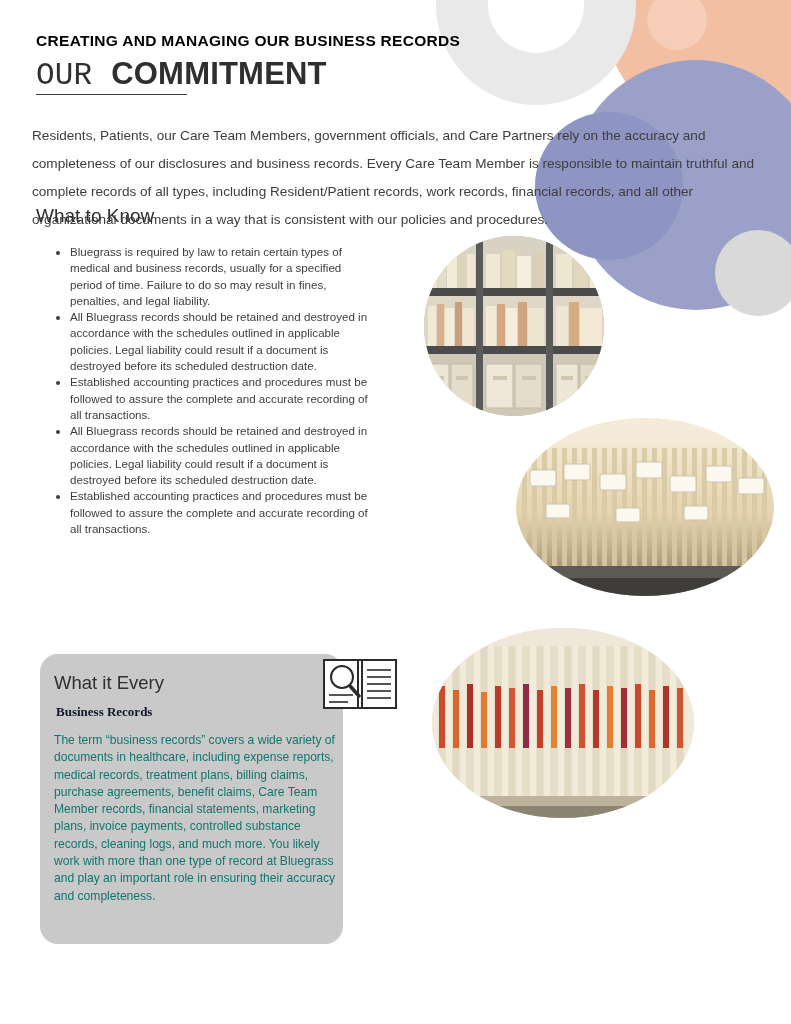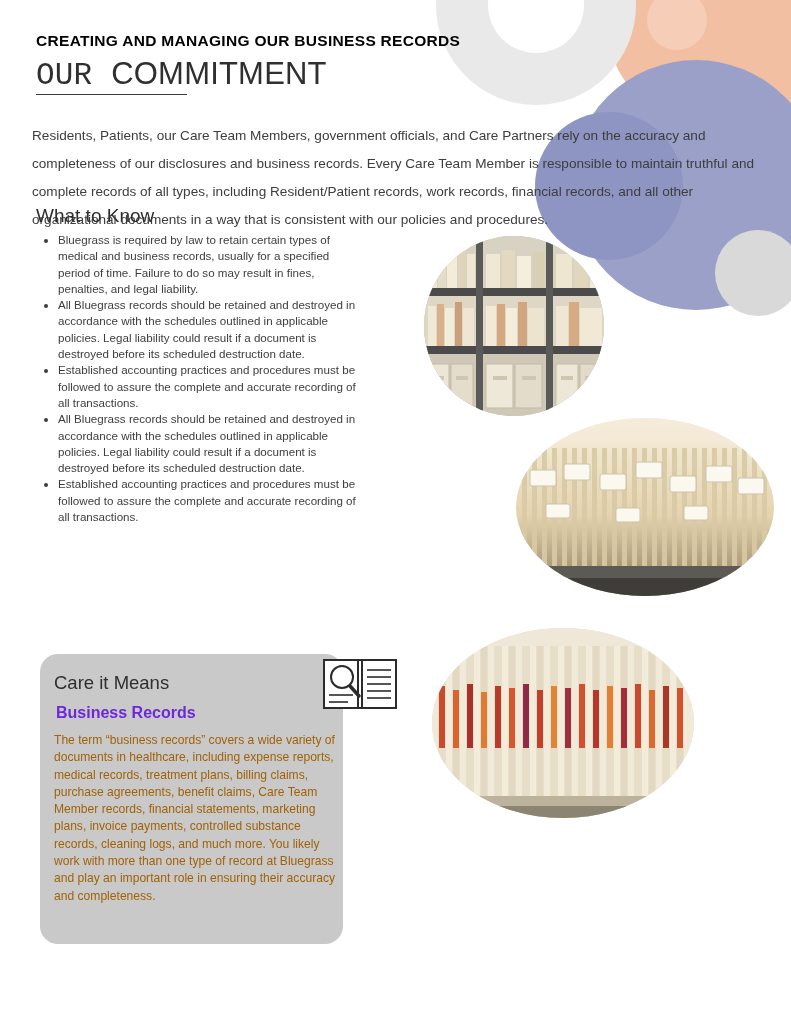--- a/index.html
+++ b/index.html
@@ -72,21 +72,21 @@
     color: #000000;
   }
   #title {
     position: absolute;
     left: 36px; top: 56px;
     font-size: 31px;
     color: #2f2f2f;
     letter-spacing: 0.2px;
   }
   #title .light { font-weight: 300; font-family: Liberation Mono, monospace; }
-  #title .reg { font-weight: 400; text-align: center; }
+  #title .reg { font-weight: 700; text-align: center; }
   #title-rule {
     position: absolute;
     left: 36px; top: 94px;
     width: 151px;
     height: 1px;
     background: #3b3b3b;
   }
 
   #intro {
     position: absolute;
@@ -103,21 +103,21 @@
     left: 36px; top: 205px;
     font-size: 19px;
     font-weight: 400;
     color: #2f2f2f;
     text-align: right;
   }
   #wtk-list {
     position: absolute;
     left: 36px; top: 232px;
     width: 300px;
-    margin: 0;
+    margin: 12px;
     padding: 0 0 0 22px;
     font-size: 11.6px;
     line-height: 16.3px;
     color: #3d3d3d;
   }
   #wtk-list li {
     margin-bottom: 0px;
   }
 
   
@@ -141,31 +141,32 @@
   }
   #wim-title {
     position: absolute;
     left: 54px; top: 672px;
     font-size: 18.5px;
     color: #2f2f2f;
   }
   #wim-sub {
     position: absolute;
     left: 56px; top: 704px;
-    font-size: 16px;
+    font-size: 13px;
     font-weight: bold;
-    color: #6d28d9;
+    color: #0f172a;
+    font-family: Liberation Serif, serif;
   }
   #wim-body {
     position: absolute;
     left: 54px; top: 732px;
     width: 284px;
     font-size: 12.1px;
     line-height: 17.3px;
-    color: #a16207;
+    color: #0f766e;
   }
   #book-icon {
     position: absolute;
     left: 318px; top: 646px;
     width: 84px; height: 72px;
   }
 </style>
 </head>
 <body>
 
@@ -376,21 +377,21 @@
         <rect x="231" y="58" width="6" height="62" fill="#aa3529"></rect>
         <rect x="245" y="60" width="6" height="60" fill="#cd5430"></rect>
       </g>
 
       <rect x="0" y="168" width="262" height="22" fill="#bdb39c"></rect>
       <rect x="0" y="178" width="262" height="12" fill="#8c8472"></rect>
     </svg>
   </div>
 
   <div id="wim-card"></div>
-  <div id="wim-title">Care it Means</div>
+  <div id="wim-title">What it Every</div>
   <div id="wim-sub">Business Records</div>
   <div id="wim-body">The term “business records” covers a wide variety of documents in healthcare, including expense reports, medical records, treatment plans, billing claims, purchase agreements, benefit claims, Care Team Member records, financial statements, marketing plans, invoice payments, controlled substance records, cleaning logs, and much more. You likely work with more than one type of record at Bluegrass and play an important role in ensuring their accuracy and completeness.</div>
 
   <div id="book-icon">
     <svg width="84" height="72" viewBox="0 0 84 72" fill="none" stroke="#2b2b2b" stroke-width="2">
 
       <path d="M6 14 L40 14 L40 62 L6 62 Z" fill="#ffffff"></path>
       <path d="M44 14 L78 14 L78 62 L44 62 Z" fill="#ffffff"></path>
       <path d="M40 14 L44 14 L44 62 L40 62 Z" fill="#ffffff"></path>
       <path d="M6 14 L6 62"></path>

